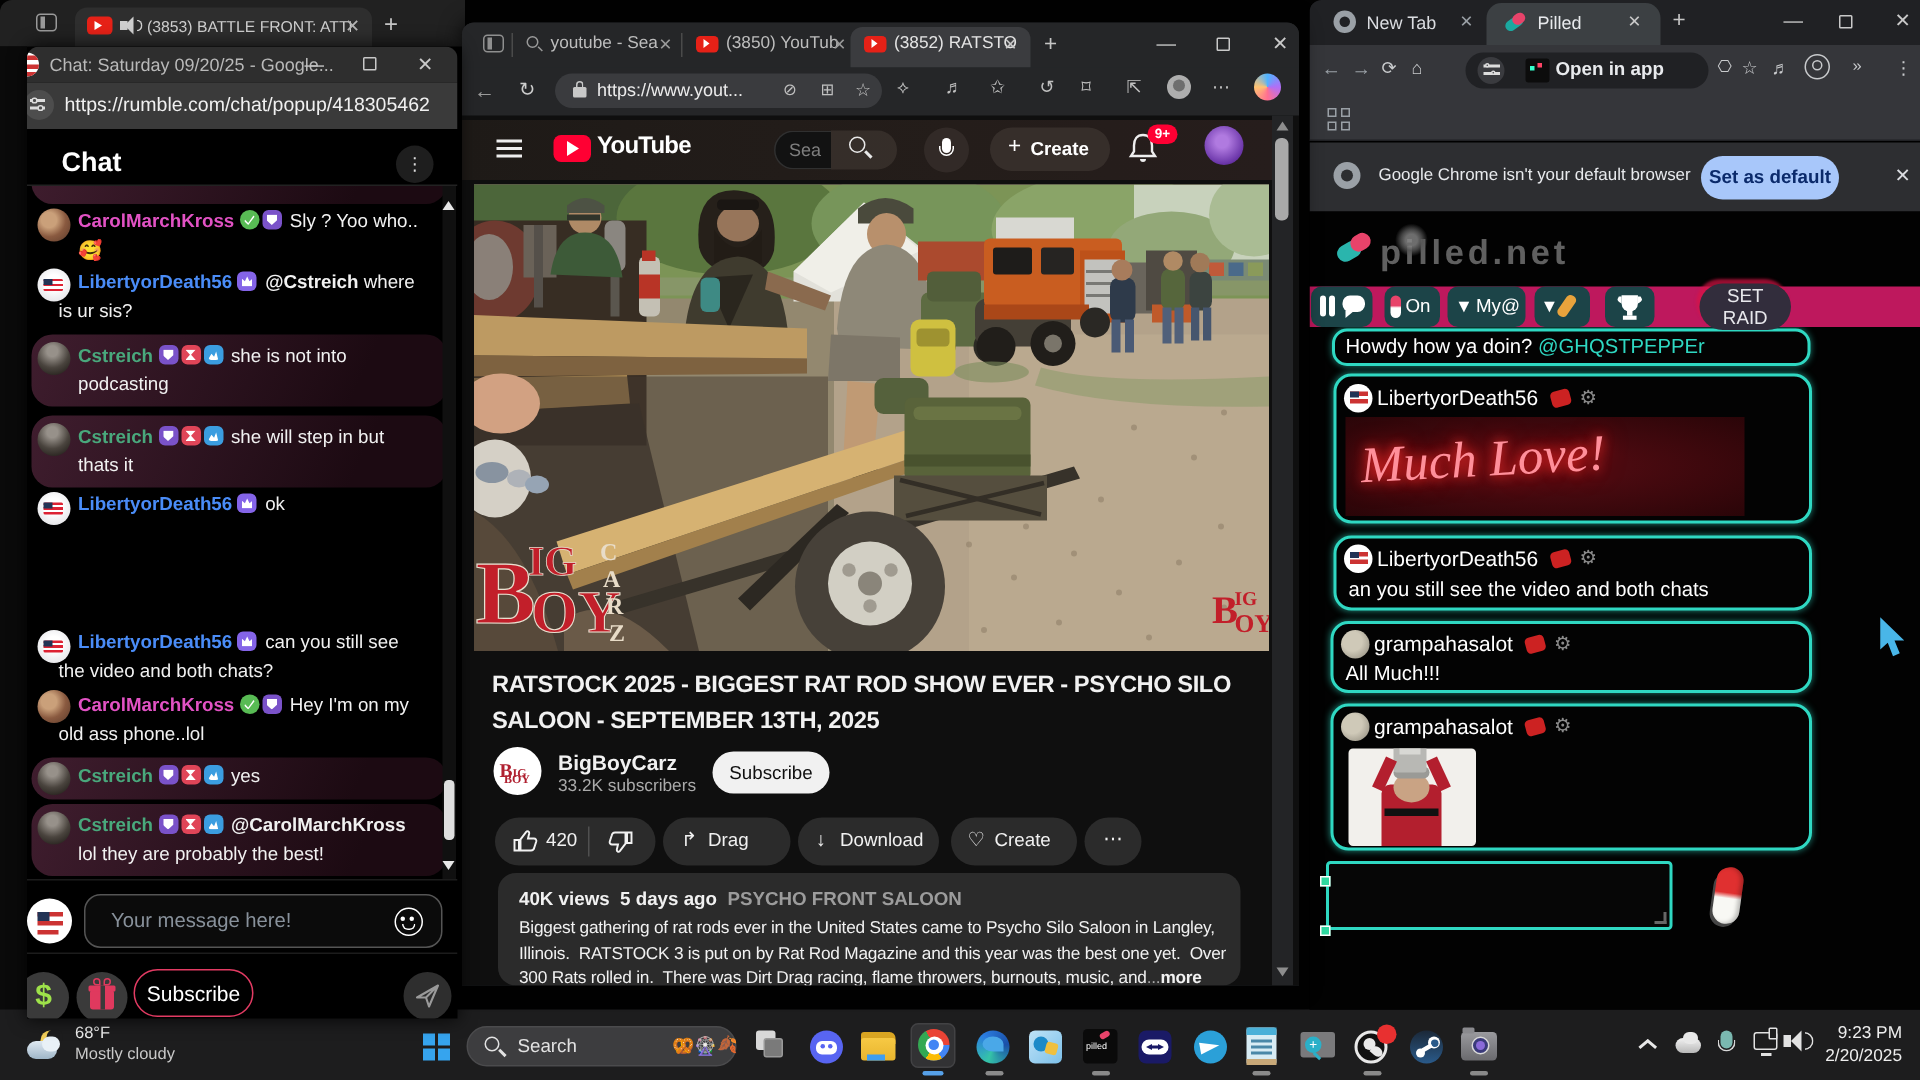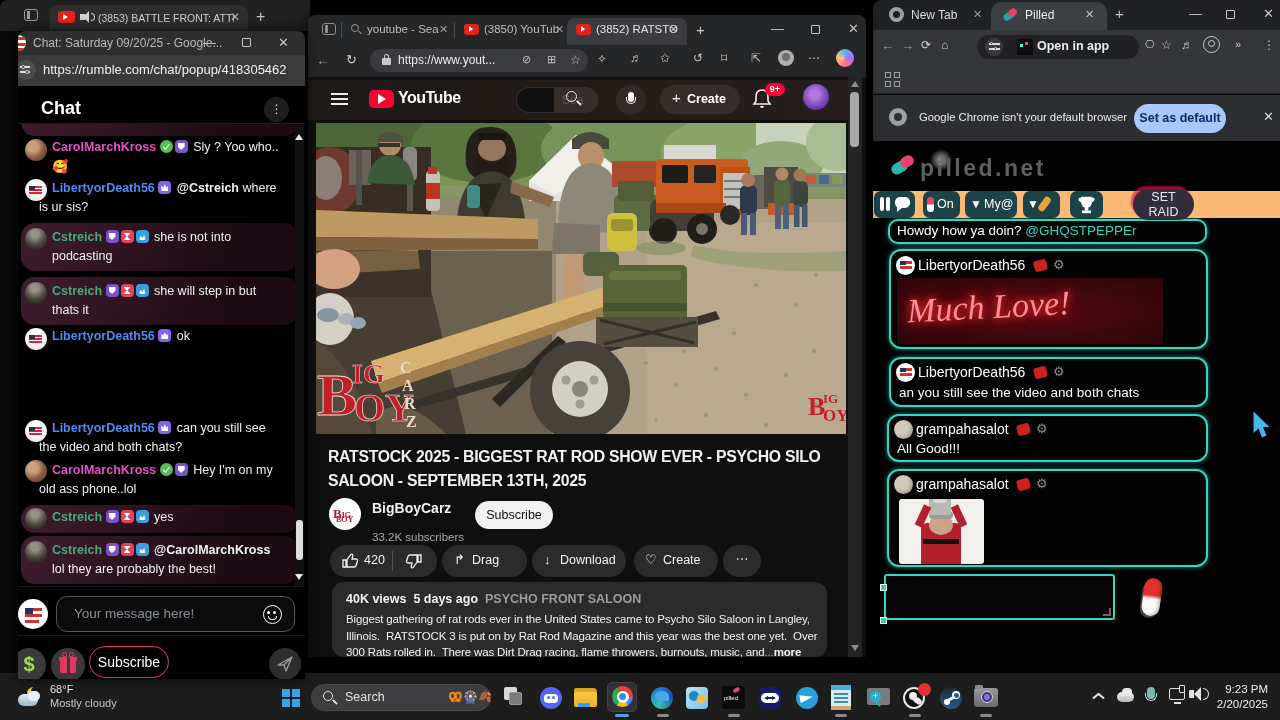--- a/index.html
+++ b/index.html
@@ -236,21 +236,21 @@
     </div>
 
     <div style="position:absolute;left:0;top:62px;width:558px;height:580px;background:#0f0f0f;">
 
       <div style="position:absolute;left:0;top:3px;width:540px;height:40px;background:linear-gradient(90deg,#1e1a17,#241d1a 60%,#261d1c);">
         <div style="position:absolute;left:23px;top:13px;width:17px;height:2px;background:#eee;box-shadow:0 5px 0 #eee,0 10px 0 #eee;"></div>
         <div style="position:absolute;left:61px;top:10px;width:25px;height:18px;background:#f03;border-radius:5px;"></div>
         <div style="position:absolute;left:70px;top:14px;width:0;height:0;border-left:8px solid #fff;border-top:5px solid transparent;border-bottom:5px solid transparent;"></div>
         <div style="position:absolute;left:90px;top:9px;color:#fff;font-size:16px;font-weight:bold;letter-spacing:-0.5px;">YouTube</div>
         <div style="position:absolute;left:208px;top:7px;width:38px;height:26px;background:#121212;border-radius:13px 0 0 13px;border:1px solid #303030;border-right:none;"></div>
-        <div style="position:absolute;left:218px;top:13px;color:#7e7e7e;font-size:12px;margin-left:36px;">Sea</div>
+        <div style="position:absolute;left:218px;top:13px;color:#7e7e7e;font-size:12px;">Sea</div>
         <div style="position:absolute;left:246px;top:7px;width:44px;height:26px;background:rgba(70,60,55,.55);border-radius:0 13px 13px 0;"></div>
         <div style="position:absolute;left:258px;top:11px;width:11px;height:11px;border:1.7px solid #e8e8e8;border-radius:50%;"></div>
         <div style="position:absolute;left:268px;top:22px;width:6px;height:1.7px;background:#e8e8e8;transform:rotate(45deg);"></div>
         <div style="position:absolute;left:308px;top:5px;width:30px;height:30px;background:rgba(60,52,48,.6);border-radius:50%;"></div>
         <div style="position:absolute;left:320px;top:12px;width:6px;height:10px;background:#fff;border-radius:3px;"></div>
         <div style="position:absolute;left:318px;top:17px;width:10px;height:7px;border:1.5px solid #fff;border-top:none;border-radius:0 0 6px 6px;"></div>
         <div style="position:absolute;left:352px;top:5px;width:80px;height:29px;background:rgba(66,58,53,.6);border-radius:15px;color:#fff;">
           <span style="position:absolute;left:12px;top:4px;font-size:15px;font-weight:300;">+</span>
           <span style="position:absolute;left:27px;top:7px;font-size:12.5px;font-weight:bold;">Create</span>
         </div>
@@ -444,21 +444,21 @@
       </svg>
       </div>
 
       <div style="position:absolute;left:20px;top:368px;width:520px;color:#f1f1f1;font-size:15.8px;font-weight:bold;line-height:24px;white-space:nowrap;letter-spacing:-0.3px;">RATSTOCK 2025 - BIGGEST RAT ROD SHOW EVER - PSYCHO SILO<br>SALOON - SEPTEMBER 13TH, 2025</div>
 
       <div style="position:absolute;left:21px;top:421px;width:32px;height:32px;border-radius:50%;background:#fff;">
         <div style="position:absolute;left:4px;top:8px;color:#b02030;font-size:13px;font-weight:bold;font-family:'Liberation Serif',serif;">B<span style="font-size:8px;">IG</span></div>
         <div style="position:absolute;left:7px;top:17px;color:#b02030;font-size:8px;font-weight:bold;font-family:'Liberation Serif',serif;">BOY</div>
       </div>
       <div style="position:absolute;left:64px;top:423px;color:#f1f1f1;font-size:14px;font-weight:bold;">BigBoyCarz</div>
-      <div style="position:absolute;left:64px;top:454px;color:#aaa;font-size:11.5px;text-align:center;">33.2K subscribers</div>
+      <div style="position:absolute;left:64px;top:441px;color:#aaa;font-size:11.5px;text-align:center;">33.2K subscribers</div>
       <div style="position:absolute;left:167px;top:424px;width:78px;height:28px;background:#f1f1f1;border-radius:14px;color:#0f0f0f;font-size:12.5px;text-align:center;line-height:28px;">Subscribe</div>
 
       <div style="position:absolute;left:22px;top:468px;width:107px;height:32px;background:#2b2b2b;border-radius:16px;color:#f1f1f1;">
         <svg style="position:absolute;left:12px;top:8px;" width="17" height="16" viewBox="0 0 17 16">
             <path d="M1 7 L4 7 L4 14 L1 14 Z M5 14 L12 14 C13.5 14 14 13 14.2 12 L15.5 8 C15.8 6.8 15 6 14 6 L10 6 L10.8 2.6 C11 1.4 9.6 0.6 8.8 1.6 L5 6.6 Z" fill="none" stroke="#f1f1f1" stroke-width="1.3"></path>
           </svg>
         <span style="position:absolute;left:34px;top:8px;font-size:12.5px;">420</span>
         <span style="position:absolute;left:62px;top:6px;width:1px;height:20px;background:#505050;"></span>
         <svg style="position:absolute;left:75px;top:8px;transform:rotate(180deg);" width="17" height="16" viewBox="0 0 17 16">
             <path d="M1 7 L4 7 L4 14 L1 14 Z M5 14 L12 14 C13.5 14 14 13 14.2 12 L15.5 8 C15.8 6.8 15 6 14 6 L10 6 L10.8 2.6 C11 1.4 9.6 0.6 8.8 1.6 L5 6.6 Z" fill="none" stroke="#f1f1f1" stroke-width="1.3"></path>
@@ -554,21 +554,21 @@
 
     <div style="position:absolute;left:0;top:141px;width:407px;height:532px;background:#020202;">
 
       <div style="position:absolute;left:18px;top:11px;width:28px;height:28px;">
         <div style="position:absolute;left:0px;top:10px;width:17px;height:11px;background:#2ab5ad;border-radius:6px;transform:rotate(-30deg);"></div>
         <div style="position:absolute;left:9px;top:4px;width:14px;height:11px;background:#e8436a;border-radius:6px;transform:rotate(-30deg);"></div>
       </div>
       <div style="position:absolute;left:47px;top:14px;color:#606060;font-size:23px;font-weight:bold;letter-spacing:2.5px;">pilled.net</div>
       <div style="position:absolute;left:57px;top:8px;width:22px;height:22px;border-radius:50%;background:radial-gradient(circle,#888 25%,#555 45%,transparent 70%);opacity:.8;"></div>
 
-      <div style="position:absolute;left:0;top:50px;width:407px;height:27px;background:#fdba74;z-index:3;">
+      <div style="position:absolute;left:0;top:50px;width:407px;height:27px;background:#be185d;z-index:3;">
         <div style="position:absolute;left:1px;top:0px;width:41px;height:27px;background:#1c4448;border-radius:7px;color:#fff;">
           <span style="position:absolute;left:6px;top:6px;width:4px;height:14px;background:#fff;border-radius:2px;"></span>
           <span style="position:absolute;left:12px;top:6px;width:4px;height:14px;background:#fff;border-radius:2px;"></span>
           <span style="position:absolute;left:21px;top:6px;width:15px;height:11px;background:#fff;border-radius:5px;"></span>
           <span style="position:absolute;left:23px;top:16px;width:0;height:0;border-top:5px solid #fff;border-right:6px solid transparent;"></span>
         </div>
         <div style="position:absolute;left:50px;top:0px;width:37px;height:27px;background:#1c4448;border-radius:7px;">
           <span style="position:absolute;left:4px;top:6px;width:7px;height:15px;background:linear-gradient(180deg,#e8436a 45%,#fff 55%);border-radius:4px;"></span>
           <span style="position:absolute;left:14px;top:6px;color:#fff;font-size:12.5px;">On</span>
         </div>
@@ -619,21 +619,21 @@
         <div style="position:absolute;left:143px;top:8px;width:13px;height:11px;background:#c22;border-radius:3px;transform:rotate(-15deg);"></div>
         <div style="position:absolute;left:162px;top:5px;color:#8a8a8a;font-size:13px;">⚙</div>
         <div style="position:absolute;left:8px;top:26px;color:#fff;font-size:13.5px;">an you still see the video and both chats</div>
       </div>
 
       <div style="position:absolute;left:14px;top:273px;width:321px;height:48px;border:2px solid #2fd8c2;border-radius:12px;background:#030303;box-shadow:0 0 5px rgba(47,216,194,.6);">
         <div style="position:absolute;left:5px;top:4px;width:19px;height:19px;border-radius:50%;background:radial-gradient(circle at 40% 40%,#cfc9b8 40%,#8a8578 100%);"></div>
         <div style="position:absolute;left:27px;top:5px;color:#fff;font-size:14px;">grampahasalot</div>
         <div style="position:absolute;left:128px;top:8px;width:13px;height:11px;background:#c22;border-radius:3px;transform:rotate(-15deg);"></div>
         <div style="position:absolute;left:147px;top:5px;color:#8a8a8a;font-size:13px;">⚙</div>
-        <div style="position:absolute;left:8px;top:25px;color:#fff;font-size:13.5px;">All Good!!!</div>
+        <div style="position:absolute;left:8px;top:25px;color:#fff;font-size:13.5px;">All Much!!!</div>
       </div>
 
       <div style="position:absolute;left:14px;top:328px;width:321px;height:98px;border:2px solid #2fd8c2;border-radius:12px;background:#030303;box-shadow:0 0 5px rgba(47,216,194,.6);">
         <div style="position:absolute;left:5px;top:4px;width:19px;height:19px;border-radius:50%;background:radial-gradient(circle at 40% 40%,#cfc9b8 40%,#8a8578 100%);"></div>
         <div style="position:absolute;left:27px;top:5px;color:#fff;font-size:14px;">grampahasalot</div>
         <div style="position:absolute;left:128px;top:8px;width:13px;height:11px;background:#c22;border-radius:3px;transform:rotate(-15deg);"></div>
         <div style="position:absolute;left:147px;top:5px;color:#8a8a8a;font-size:13px;">⚙</div>
         <div style="position:absolute;left:10px;top:28px;width:85px;height:65px;background:#f2f0ec;border-radius:3px;overflow:hidden;">
           <div style="position:absolute;left:22px;top:24px;width:40px;height:42px;background:#b31f2e;border-radius:6px 6px 0 0;"></div>
           <div style="position:absolute;left:24px;top:40px;width:36px;height:5px;background:#111;"></div>

